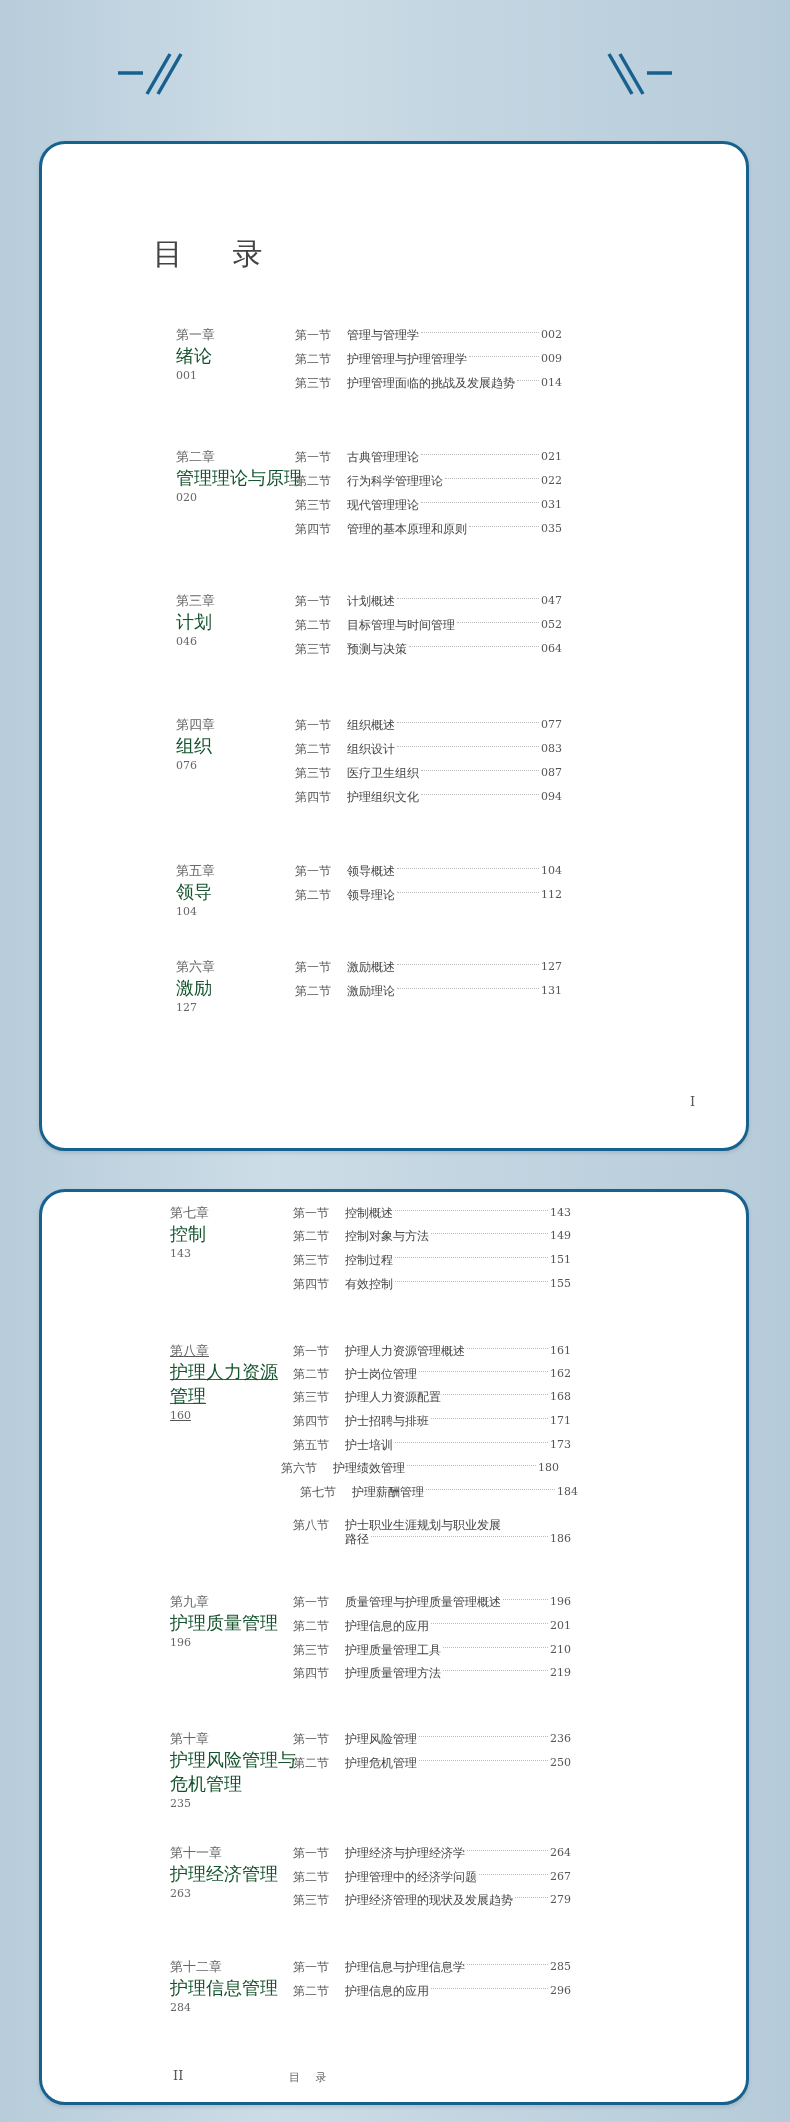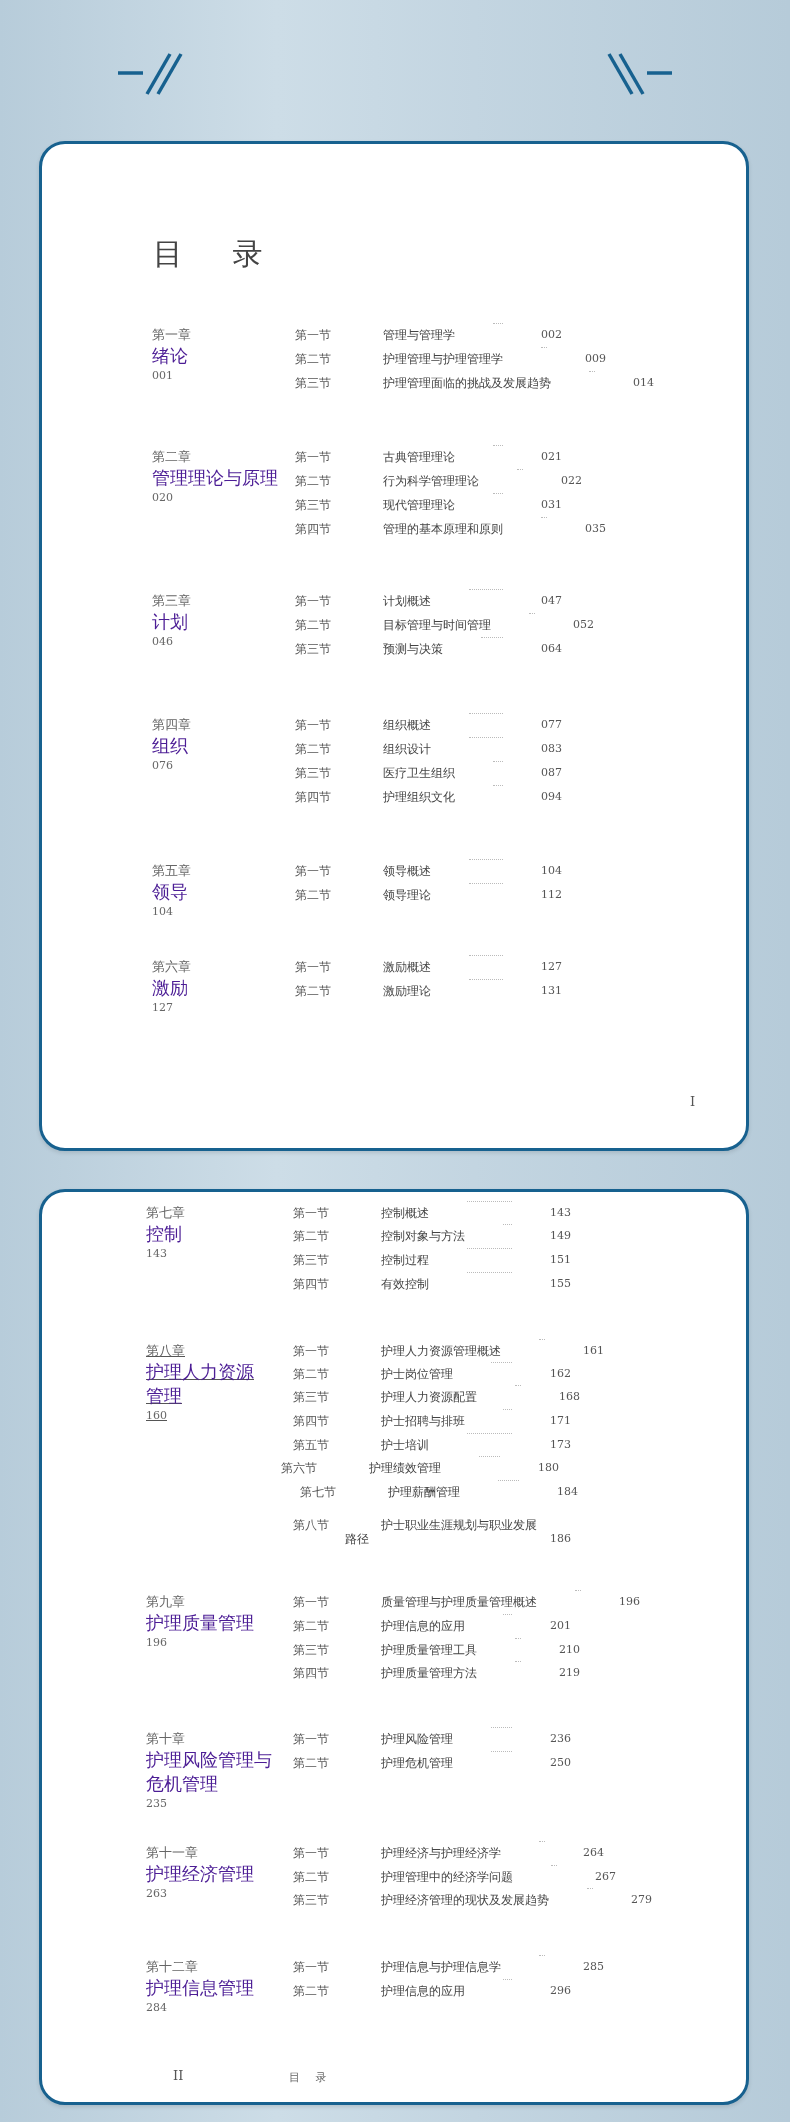--- a/index.html
+++ b/index.html
@@ -32,28 +32,28 @@
     box-shadow: 0 2px 4px rgba(0,0,0,0.12);
   }
   .card-1 { top: 141px; height: 1010px; }
   .card-2 { top: 1189px; height: 916px; }
 
   .toc-title {
     position: absolute; left: 153px; top: 234px;
     font-size: 30px; color: #444; letter-spacing: 20px; line-height: 40px;
   }
 
-  .chapter { position: absolute; color: #555; }
+  .chapter { position: absolute; color: #555; margin-left: 24px; }
   .ch-label { font-size: 13px; line-height: 18px; color: #666; }
-  .ch-title { font-size: 18px; line-height: 24px; color: #4c1d95; width: 118px; }
+  .ch-title { font-size: 18px; line-height: 24px; color: #14532d; width: 118px; }
   .ch-page { font-size: 11px; line-height: 16px; color: #666; }
 
   .section {
-    position: absolute; height: 18px; display: flex; align-items: flex-start;
-    font-size: 12px; line-height: 18px; color: #444; gap: 36px;
+    position: absolute; height: 18px; display: flex; align-items: center;
+    font-size: 12px; line-height: 18px; color: #444;
   }
   .sec-label { width: 52px; color: #555; flex: none; }
   .sec-title { flex: none; white-space: nowrap; }
   .sec-leader {
     flex: 1; border-bottom: 1px dotted #bbb; margin: 0 2px; transform: translateY(-3px);
     min-width: 6px;
   }
   .sec-page { flex: none; font-size: 11px; color: #555; }
   .sec-cont-title { flex: none; white-space: nowrap; }
 

